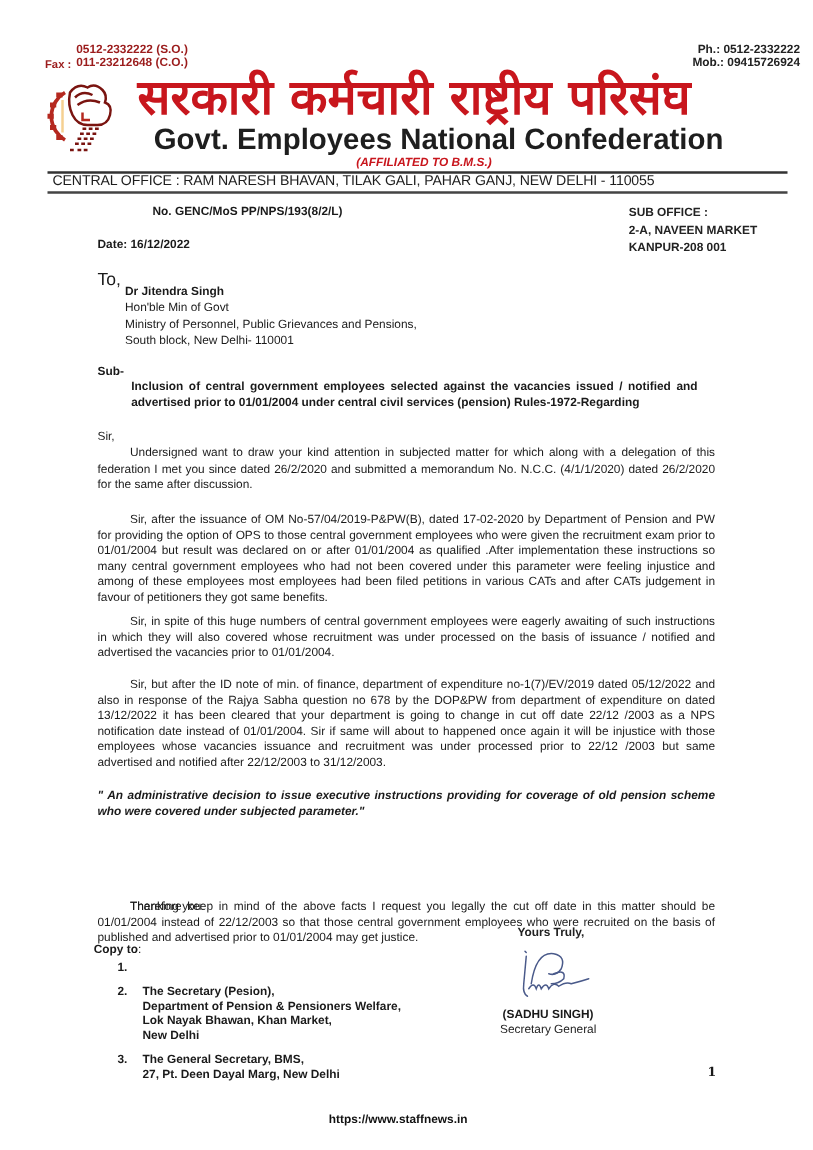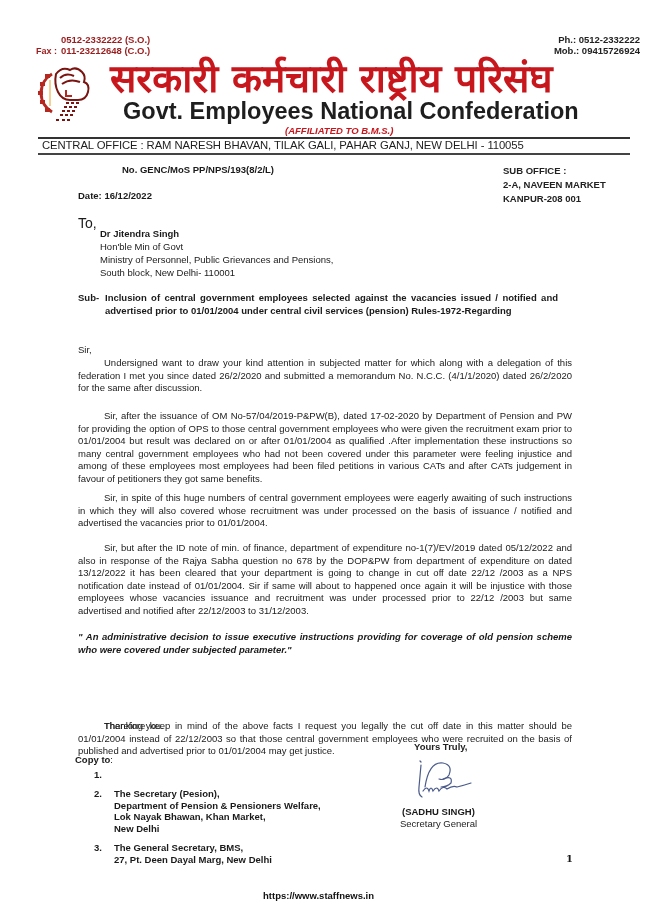--- a/index.html
+++ b/index.html
@@ -28,21 +28,21 @@
     .ref-no { left: 78px; top: 164px; font-size: 9.5px; font-weight: bold; padding-left: 44px; }
     .ref-date { left: 78px; top: 190px; font-size: 9.5px; font-weight: bold; }
     .sub-office { left: 503px; top: 164px; font-size: 9.5px; font-weight: bold; line-height: 14px; color: #222; }
 
     .to { left: 78px; top: 215px; font-size: 14px; }
     .addressee { left: 100px; top: 227px; font-size: 9.5px; line-height: 13px; }
     .addressee .name { font-weight: bold; }
 
     .subject { left: 78px; top: 291px; width: 480px; font-size: 9.5px; font-weight: bold; line-height: 13px; display: flex; }
     .subject .sub-label { width: 27px; flex: none; }
-    .subject .sub-text { text-align: justify; }
+    .subject .sub-text { text-align: justify; margin-top: 12px; }
 
     .salutation { left: 78px; top: 344px; font-size: 9.5px; }
 
     .body { left: 78px; width: 494px; font-size: 9.5px; line-height: 12.6px; text-align: justify; }
     .body p { text-indent: 26px; }
     .p1 { top: 357px; }
     .p2 { top: 410px; }
     .p3 { top: 492px; }
     .p4 { top: 542px; }
     .p5 { top: 631px; }

